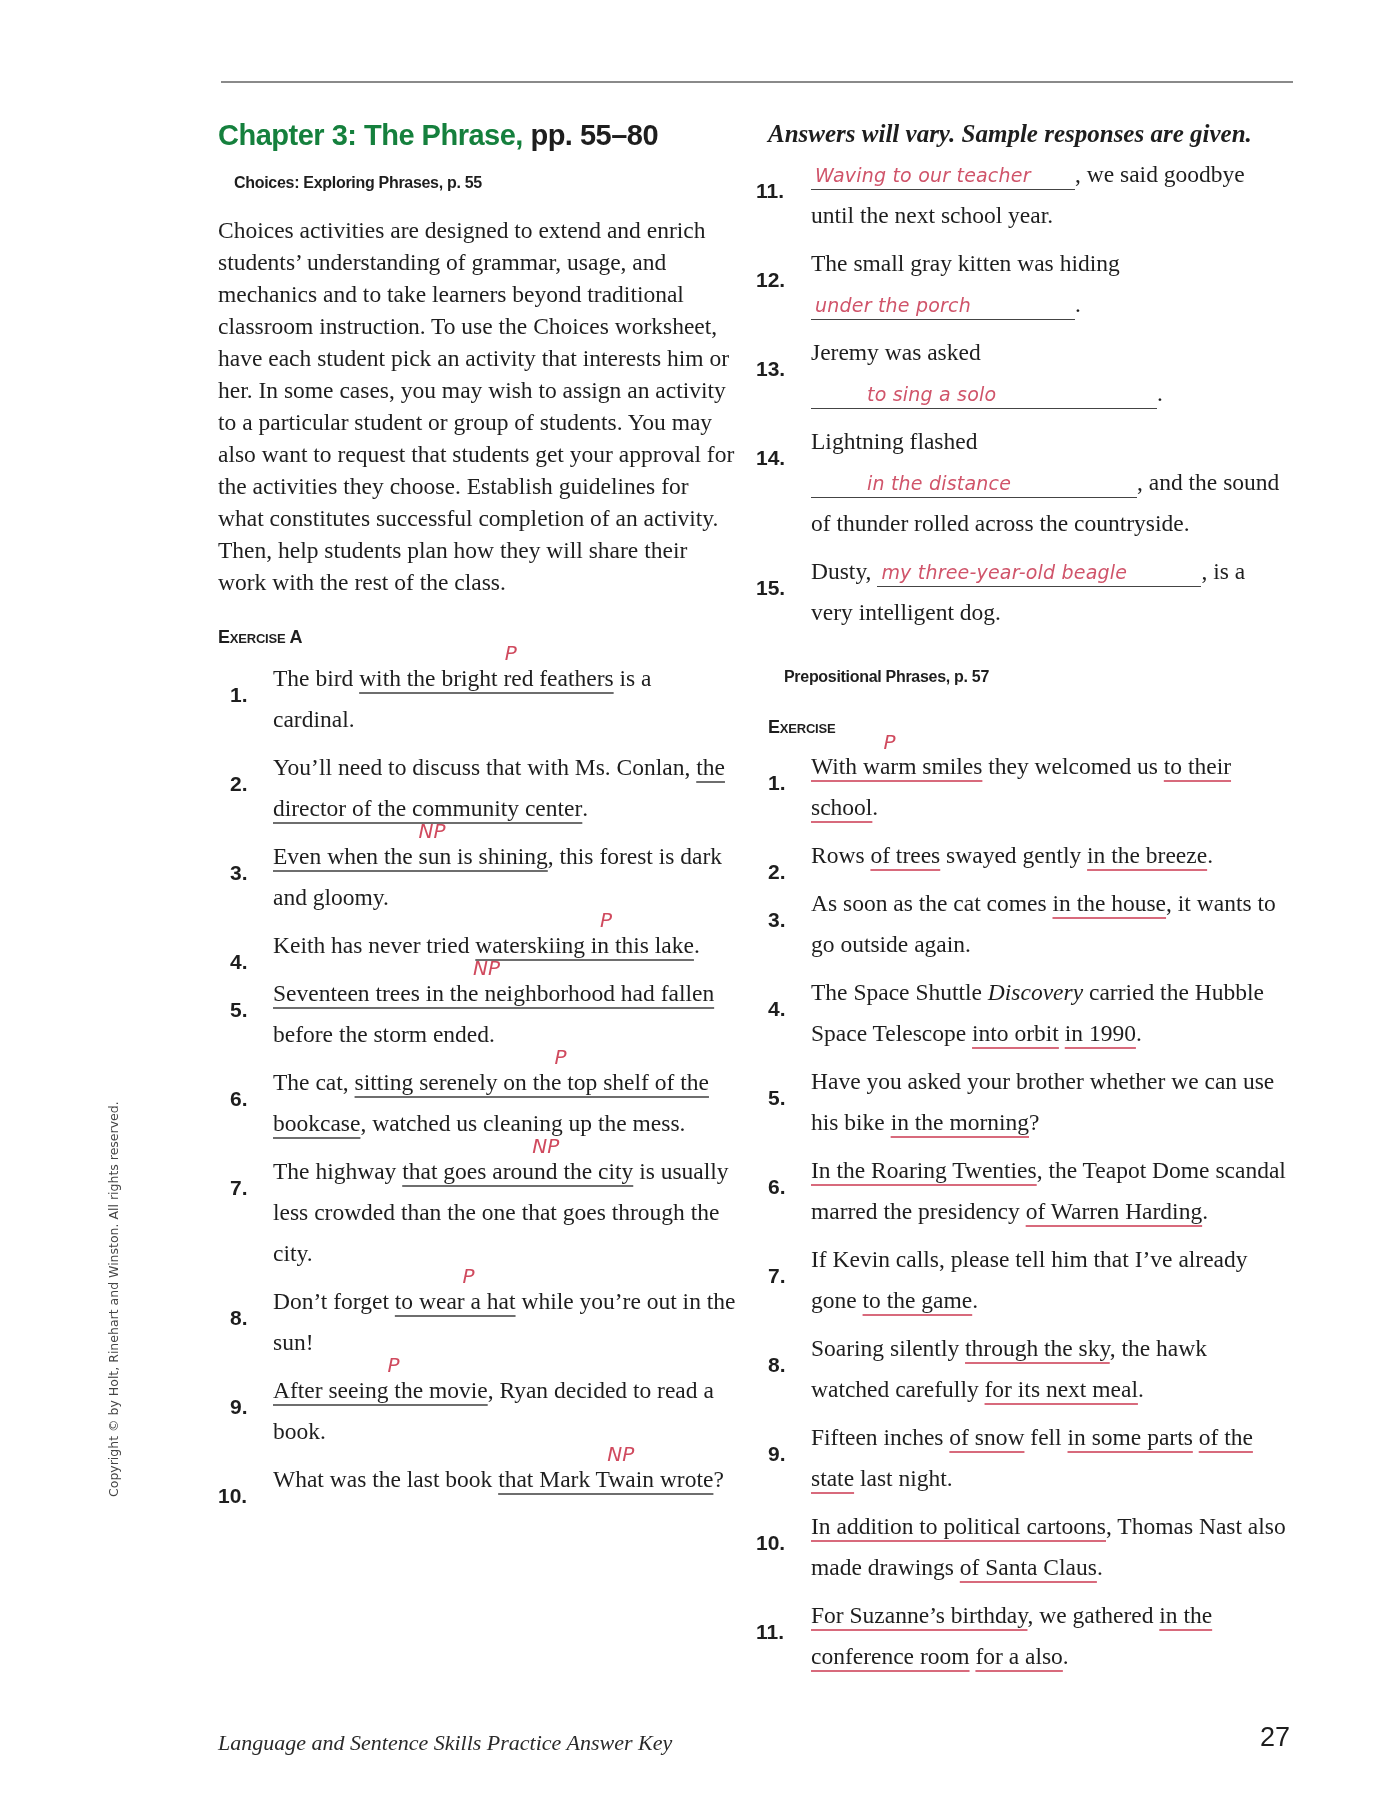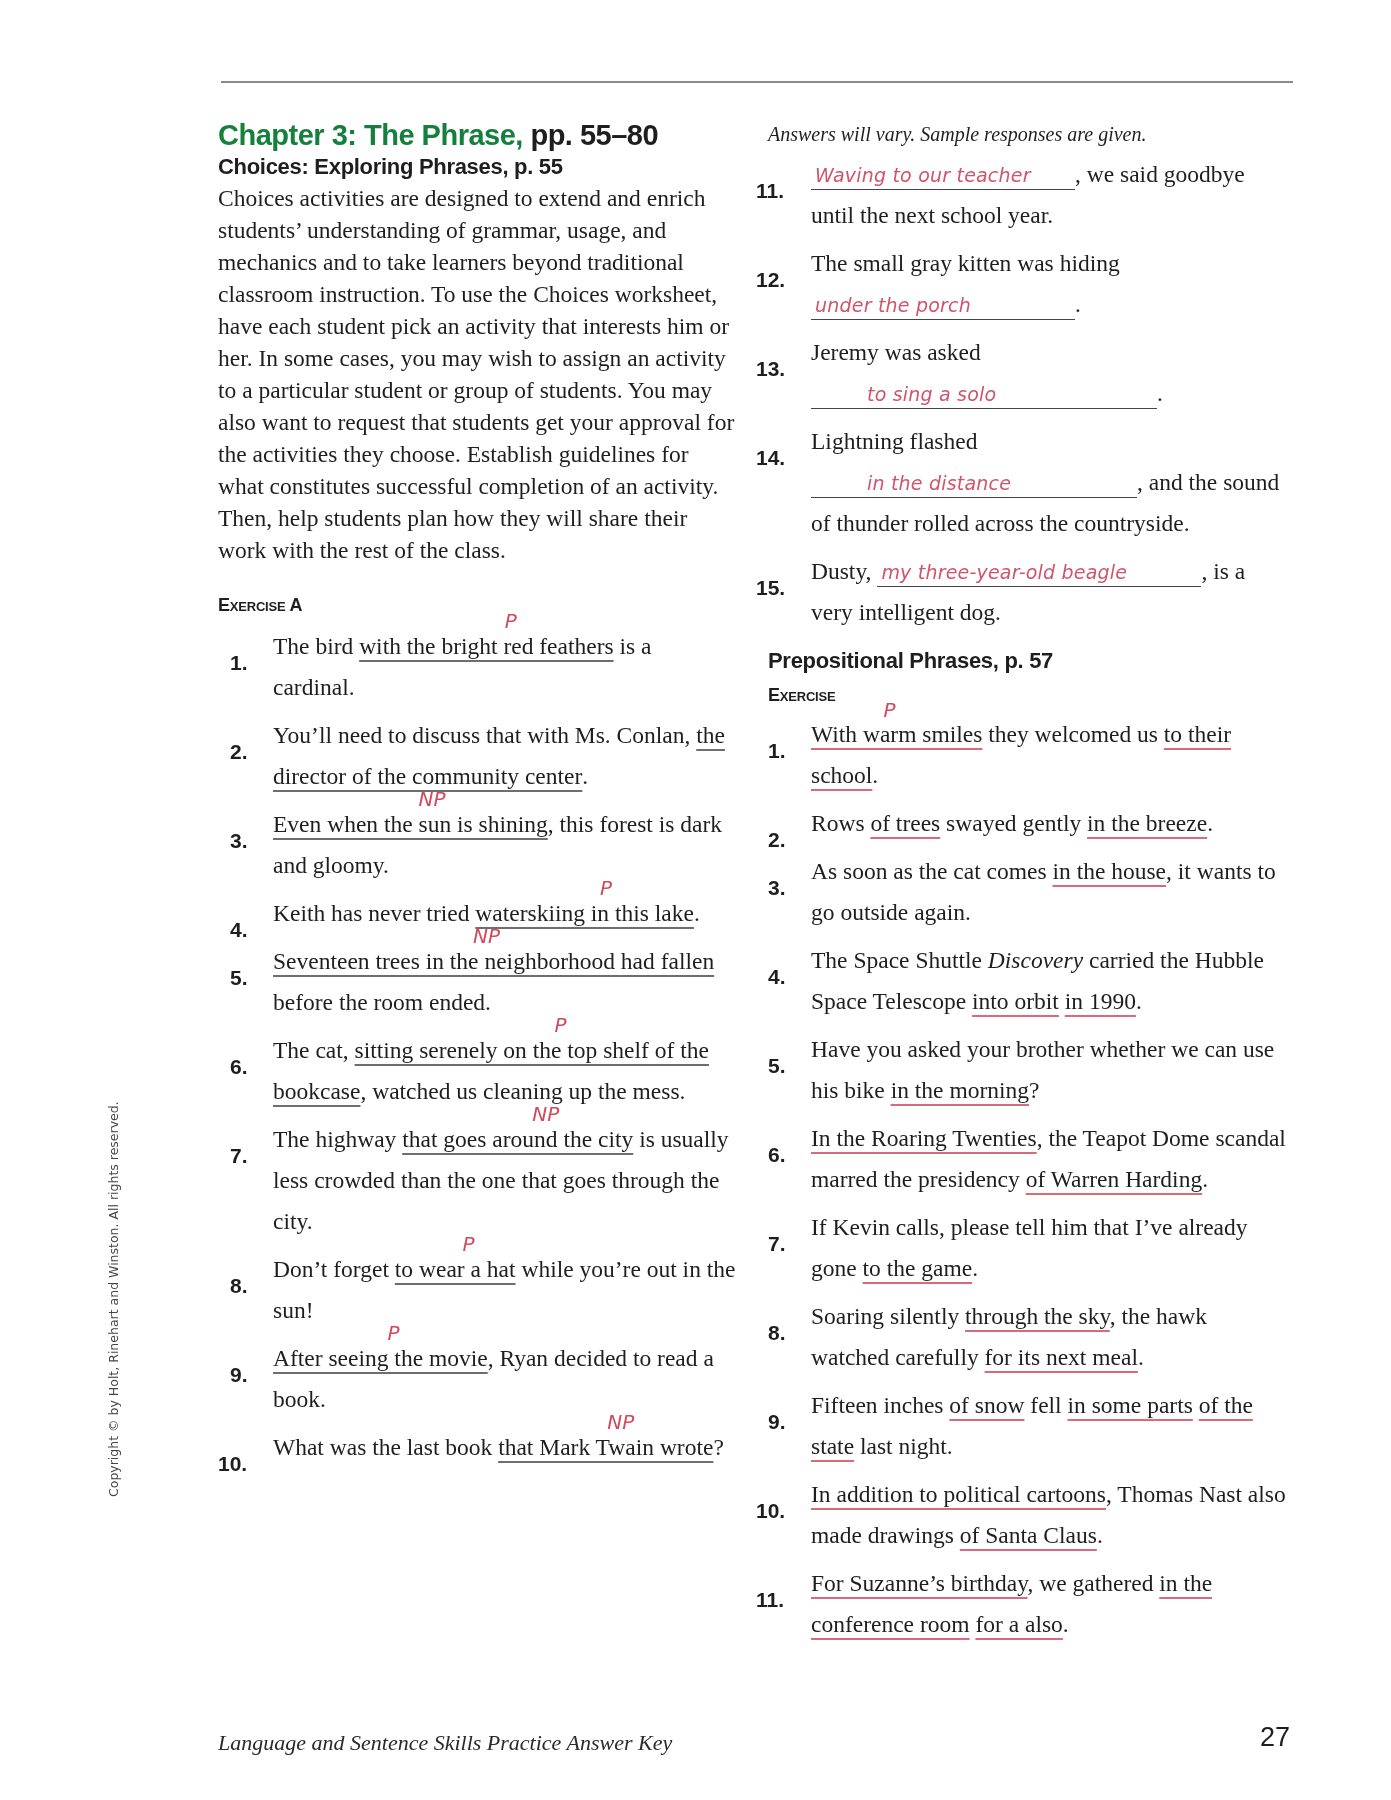--- a/index.html
+++ b/index.html
@@ -4,24 +4,24 @@
 <style>
   html, body { margin:0; padding:0; background:#ffffff; }
   body { width:1391px; height:1800px; position:relative; overflow:hidden; color:#1e1e1e; }
   .rule { position:absolute; left:221px; top:81px; width:1072px; height:2px; background:#8a8a8a; }
   .col { position:absolute; top:118px; }
   .col-left { left:218px; width:520px; }
   .col-right { left:768px; width:520px; }
   .chapter-title { font-family:"Liberation Sans", sans-serif; font-weight:bold; font-size:29px; letter-spacing:-0.5px; line-height:34px; margin:0; white-space:nowrap; }
   .chapter-title .red { color:#15803d; }
   .chapter-title .black { color:#1e1e1e; }
-  .section-head { font-family:"Liberation Sans", sans-serif; font-weight:bold; font-size:22px; line-height:30px; margin:0; letter-spacing:-0.3px; }
+  .section-head { font-family:"Liberation Sans", sans-serif; font-weight:bold; font-size:16px; line-height:30px; margin:16px; letter-spacing:-0.3px; }
   .exercise-head { font-family:"Liberation Sans", sans-serif; font-weight:bold; font-size:18px; line-height:26px; margin:0; letter-spacing:-0.2px; font-variant:small-caps; }
   .body-text { font-family:"Liberation Serif", serif; font-size:23.5px; line-height:32px; margin:0; }
-  .italic-note { font-family:"Liberation Serif", serif; font-style:italic; font-size:20px; line-height:32px; margin:0; }
+  .italic-note { font-family:"Liberation Serif", serif; font-style:italic; font-size:25px; line-height:32px; margin:0;font-weight:bold; }
   .items { list-style:none; margin:0; padding:0; }
   .item { position:relative; padding-left:43px; font-family:"Liberation Serif", serif; font-size:23.5px; line-height:41px; margin-bottom:7px; }
   .items.left .item { padding-left:43px; margin-left:12px; }
   .num { position:absolute; left:0; top:16px; font-family:"Liberation Sans", sans-serif; font-weight:bold; font-size:21px; }
   .items.left .num.two { left:-12px; }
   .items.right .num.two { left:-12px; }
   .ul-gray { text-decoration:underline; text-decoration-color:#6e6e6e; text-decoration-thickness:1.5px; text-underline-offset:6px; }
   .ul-red { text-decoration:underline; text-decoration-color:#d86a7c; text-decoration-thickness:2px; text-underline-offset:6px; }
   .tag { position:relative; }
   .tag-mark { position:absolute; top:-22px; left:-6px; font-family:"DejaVu Sans", sans-serif; font-style:italic; font-size:20px; color:#d04a5e; line-height:1; font-weight:normal; }
@@ -46,21 +46,21 @@
 
   <div class="gap-m"></div>
   <div class="gap-s" style="height:6px"></div>
   <h3 class="exercise-head">Exercise A</h3>
   <div style="height:8px"></div>
   <ol class="items left" id="phrases-list">
       <li class="item"><span class="num">1.</span><span>The bird </span><span class="ul-gray tag"><span>with the bright red feathers</span><span class="tag-mark" style="left: 145.6px;">P</span></span><span>  is a cardinal.</span></li>
       <li class="item"><span class="num">2.</span><span>You’ll need to discuss that with Ms. Conlan, </span><span class="ul-gray tag"><span>the director of the community center</span><span class="tag-mark" style="left: 187.2px;">P</span></span><span>.</span></li>
       <li class="item"><span class="num">3.</span><span class="ul-gray tag"><span>Even when the sun is shining</span><span class="tag-mark" style="left: 145.6px;">NP</span></span><span>, this forest is dark and gloomy.</span></li>
       <li class="item"><span class="num">4.</span><span>Keith has never tried </span><span class="ul-gray tag"><span>waterskiing in this lake</span><span class="tag-mark" style="left: 124.8px;">P</span></span><span>.</span></li>
-      <li class="item"><span class="num">5.</span><span class="ul-gray tag"><span>Seventeen trees in the neighborhood had fallen</span><span class="tag-mark" style="left: 200px;">NP</span></span><span> before the room ended.</span></li>
+      <li class="item"><span class="num">5.</span><span class="ul-gray tag"><span>Seventeen trees in the neighborhood had fallen</span><span class="tag-mark" style="left: 200px;">NP</span></span><span> before the storm ended.</span></li>
       <li class="item"><span class="num">6.</span><span>The cat, </span><span class="ul-gray tag"><span>sitting serenely on the top shelf of the bookcase</span><span class="tag-mark" style="left: 200px;">P</span></span><span>, watched us cleaning up the mess.</span></li>
       <li class="item"><span class="num">7.</span><span>The highway </span><span class="ul-gray tag"><span>that goes around the city</span><span class="tag-mark" style="left: 130px;">NP</span></span><span> is usually less crowded than the one that goes through the city.</span></li>
       <li class="item"><span class="num">8.</span><span>Don’t forget </span><span class="ul-gray tag"><span>to wear a hat</span><span class="tag-mark" style="left: 67.6px;">P</span></span><span> while you’re out in the sun!</span></li>
       <li class="item"><span class="num">9.</span><span class="ul-gray tag"><span>After seeing the movie</span><span class="tag-mark" style="left: 114.4px;">P</span></span><span>, Ryan decided to read a book.</span></li>
       <li class="item"><span class="num two">10.</span><span>What was the last book </span><span class="ul-gray tag"><span>that Mark Twain wrote</span><span class="tag-mark" style="left: 109.2px;">NP</span></span><span>?</span></li>
     </ol>
 </div>
 
 <div class="col col-right">
   <p class="italic-note">Answers will vary. Sample responses are given.</p>

